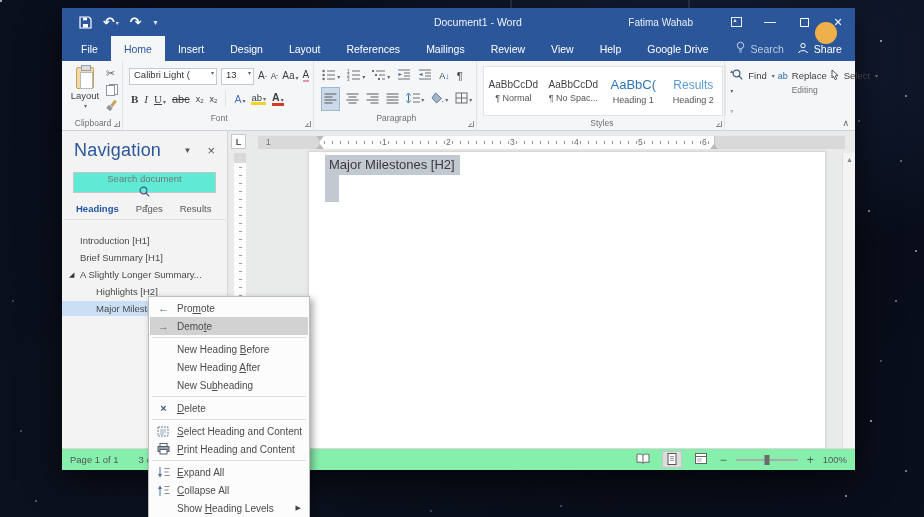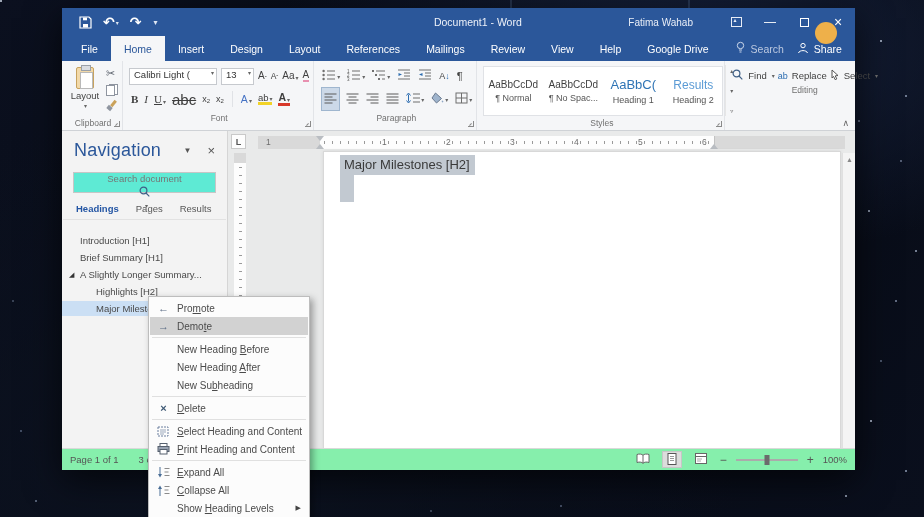--- a/index.html
+++ b/index.html
@@ -75,21 +75,21 @@
   .font-row1 { gap:4px; height:22px; }
   .font-row2 { gap:6px; height:24px; padding-left:2px; }
   .combo { background:#fff; border:1px solid #c6c9ce; height:17px; display:flex; font-size:9.5px; color:#333; padding:0 2px 0 4px; }
   .combo .dd { margin-left:auto; font-size:6px; color:#666; padding-left:3px; }
   .fbtn { font-size:10px; color:#3f3f3f; display:flex; align-items:flex-end; line-height:1; }
   .fbtn sup { font-size:6px; }
   .dd6 { font-size:6px; color:#666; margin-left:1px; }
   .bold-b { font-weight:bold; font-family:"Liberation Serif",serif; font-size:11px; }
   .ital-i { font-style:italic; font-family:"Liberation Serif",serif; font-size:11px; }
   .und-u { text-decoration:underline; font-family:"Liberation Serif",serif; font-size:11px; }
-  .strike { text-decoration:line-through; font-size:15px; }
+  .strike { text-decoration:line-through; font-size:11px; }
   .hl-ab { font-size:9.5px; border-bottom:3px solid #f2d327; }
   .fc-a { font-size:10.5px; font-weight:bold; border-bottom:3px solid #d8392b; }
   .fx-a { font-size:10.5px; color:#4472c4; }
   .vsep { width:1px; height:16px; background:#e0e2e6; margin:0 2px; }
 
   .para-row1 { gap:7px; height:22px; padding-left:2px; }
   .para-row2 { gap:7px; height:24px; padding-left:2px; }
   .pbtn { display:flex; align-items:center; }
   .pbtn.active { background:#ccd9e8; outline:1px solid #9fb6cf; padding:2px; }
   .pilcrow { font-size:11px; color:#444; }
@@ -134,21 +134,21 @@
     background-size:100% 3px; background-position:4px center; background-repeat:no-repeat; }
   .hruler .gray-r { position:absolute; left:456px; right:0; top:0; bottom:0; background:#d9d9d9; border-left:1px solid #c2c2c2; }
   .rnum { position:absolute; top:1px; font-size:8.5px; color:#6e6e6e; }
   .ind-marker { position:absolute; width:0; height:0; border-left:4px solid transparent; border-right:4px solid transparent; }
   .ind-top { border-top:5px solid #b9bdc2; top:0; }
   .ind-bot { border-bottom:5px solid #b9bdc2; bottom:0; }
   .vruler { position:absolute; left:6px; top:22px; bottom:0; width:12px; background:#fdfdfd;
     background-image:repeating-linear-gradient(to bottom, #9a9a9a 0 1px, transparent 1px 8px);
     background-size:3px 100%; background-position:center 6px; background-repeat:no-repeat; }
   .vruler::before { content:""; position:absolute; top:0; left:0; right:0; height:10px; background:#d9d9d9; }
-  .page { position:absolute; left:95px; top:20px; width:518px; bottom:-2px; background:#fff; border:1px solid #d8d8d8; box-shadow:0 0 4px rgba(0,0,0,.08); }
+  .page { position:absolute; left:80px; top:20px; width:518px; bottom:-2px; background:#fff; border:1px solid #d8d8d8; box-shadow:0 0 4px rgba(0,0,0,.08); }
   .doc-heading { position:absolute; left:16px; top:3px; font-size:13px; color:#3a3a3a; background:#c2c9d1; padding:2px 5px 3px 4px; }
   .doc-selblock { position:absolute; left:16px; top:22px; width:14px; height:28px; background:#c2c9d1; }
   .vscroll { position:absolute; right:0; top:22px; bottom:0; width:13px; background:#f4f4f4; border-left:1px solid #e0e0e0; }
   .vscroll .up { position:absolute; top:3px; left:3px; font-size:7px; color:#888; }
 
   
   .statusbar { height:22px; background:#86efac; border-top:1px solid #d9d9d9; display:flex; align-items:center; font-size:9.5px; color:#555; flex:0 0 auto; padding:0 8px; }
   .sb-left { display:flex; gap:20px; }
   .sb-right { margin-left:auto; display:flex; align-items:center; gap:9px; }
   .viewbtn { width:20px; height:17px; display:flex; align-items:center; justify-content:center; }

